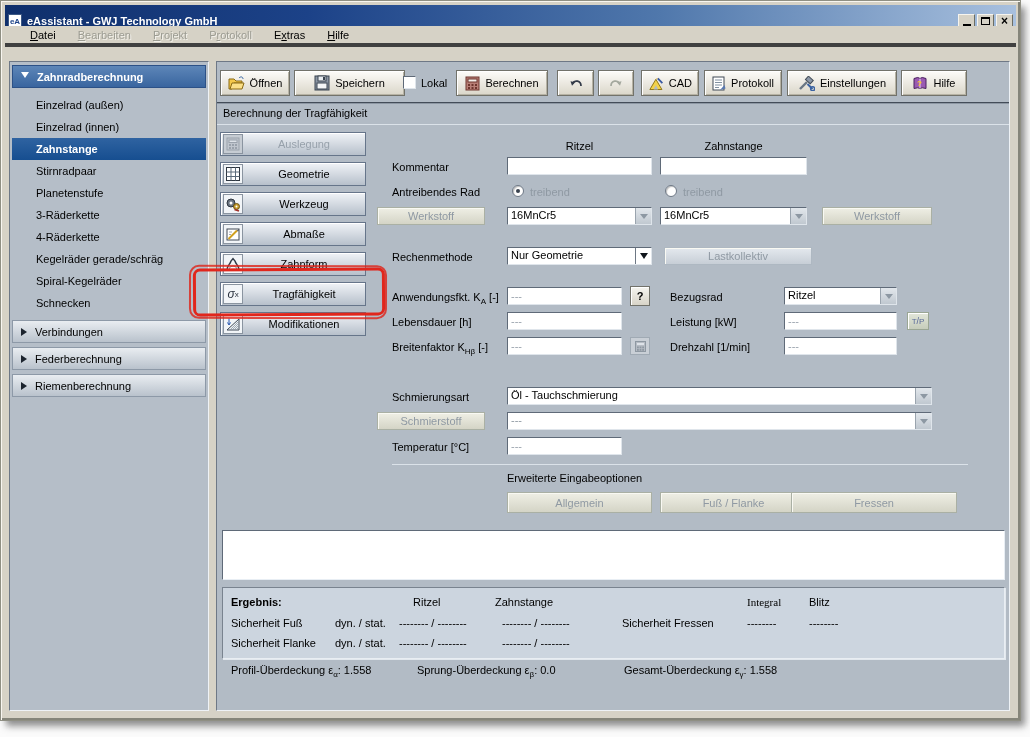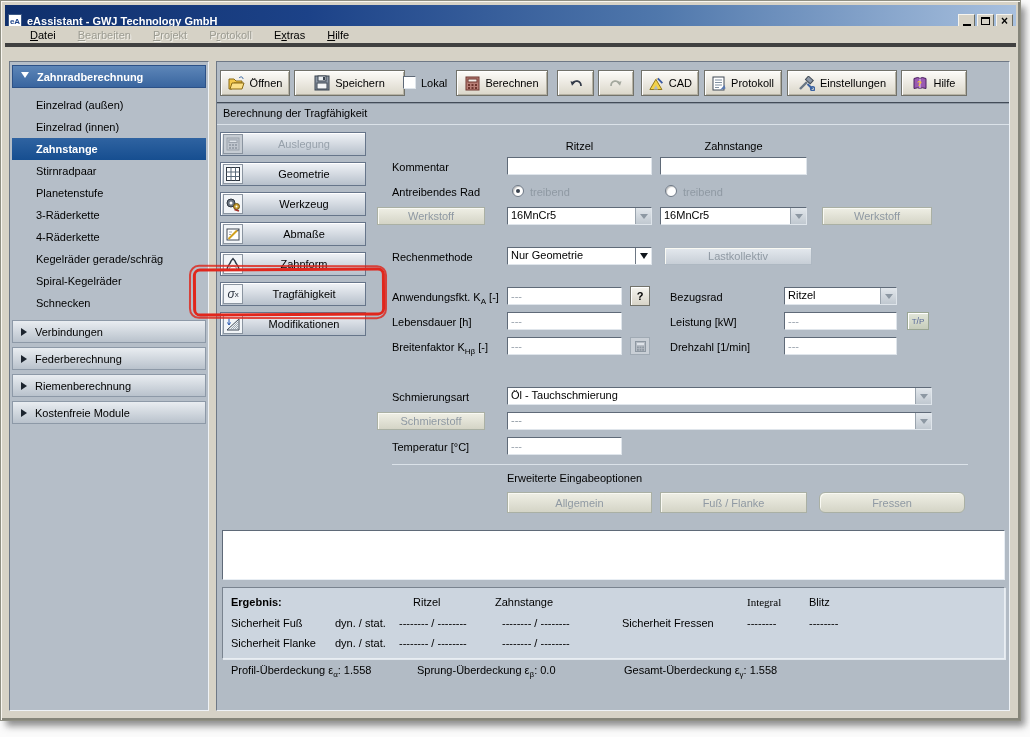--- a/index.html
+++ b/index.html
@@ -200,24 +200,20 @@
       <span>Verbindungen</span>
     </div>
     <div class="side-header">
       <span class="tri-r"></span>
       <span>Federberechnung</span>
     </div>
     <div class="side-header">
       <span class="tri-r"></span>
       <span>Riemenberechnung</span>
     </div>
-    <div class="side-header">
-      <span class="tri-r"></span>
-      <span>Kostenfreie Module</span>
-    </div>
   </div>
 
   <div class="main">
 
     <div class="tb-btn" style="left:3px;width:70px;">
       <svg width="17" height="15" viewBox="0 0 17 15">
           <path d="M1 3 h5 l2 2 h6 v2 H6 L4 13 H1 z" fill="#f4c84a" stroke="#8a6a14"></path>
           <path d="M4 7 h12 l-2 6 H2 z" fill="#fbe088" stroke="#8a6a14"></path>
           <path d="M11 2 c2 -2 4 -1 4 1" fill="none" stroke="#3060a0"></path>
         </svg>
@@ -475,21 +471,21 @@
         </span>
     </div>
     <div class="flabel" style="left:175px;top:379px;">Temperatur [°C]</div>
     <input class="tinput ph" style="left: 290px; top: 375px; width: 115px;" value="---">
 
     <div class="sep3"></div>
 
     <div class="flabel" style="left:290px;top:410px;">Erweiterte Eingabeoptionen</div>
     <div class="form-btn adv-btn" style="left:290px;top:430px;width:145px;">Allgemein</div>
     <div class="form-btn adv-btn" style="left:443px;top:430px;width:147px;">Fuß / Flanke</div>
-    <div class="form-btn adv-btn" style="left:602px;top:430px;width:146px;border-radius:6px;">Fressen</div>
+    <div class="form-btn adv-btn" style="left:574px;top:430px;width:166px;">Fressen</div>
 
     <div class="white-box"></div>
 
     <div class="results">
       <span class="res b" style="left:8px;top:8px;">Ergebnis:</span>
       <span class="res" style="left:190px;top:8px;">Ritzel</span>
       <span class="res" style="left:272px;top:8px;">Zahnstange</span>
       <span class="res" style="left:524px;top:8px;font-family:Liberation Serif, serif;">Integral</span>
       <span class="res" style="left:586px;top:8px;">Blitz</span>
 

